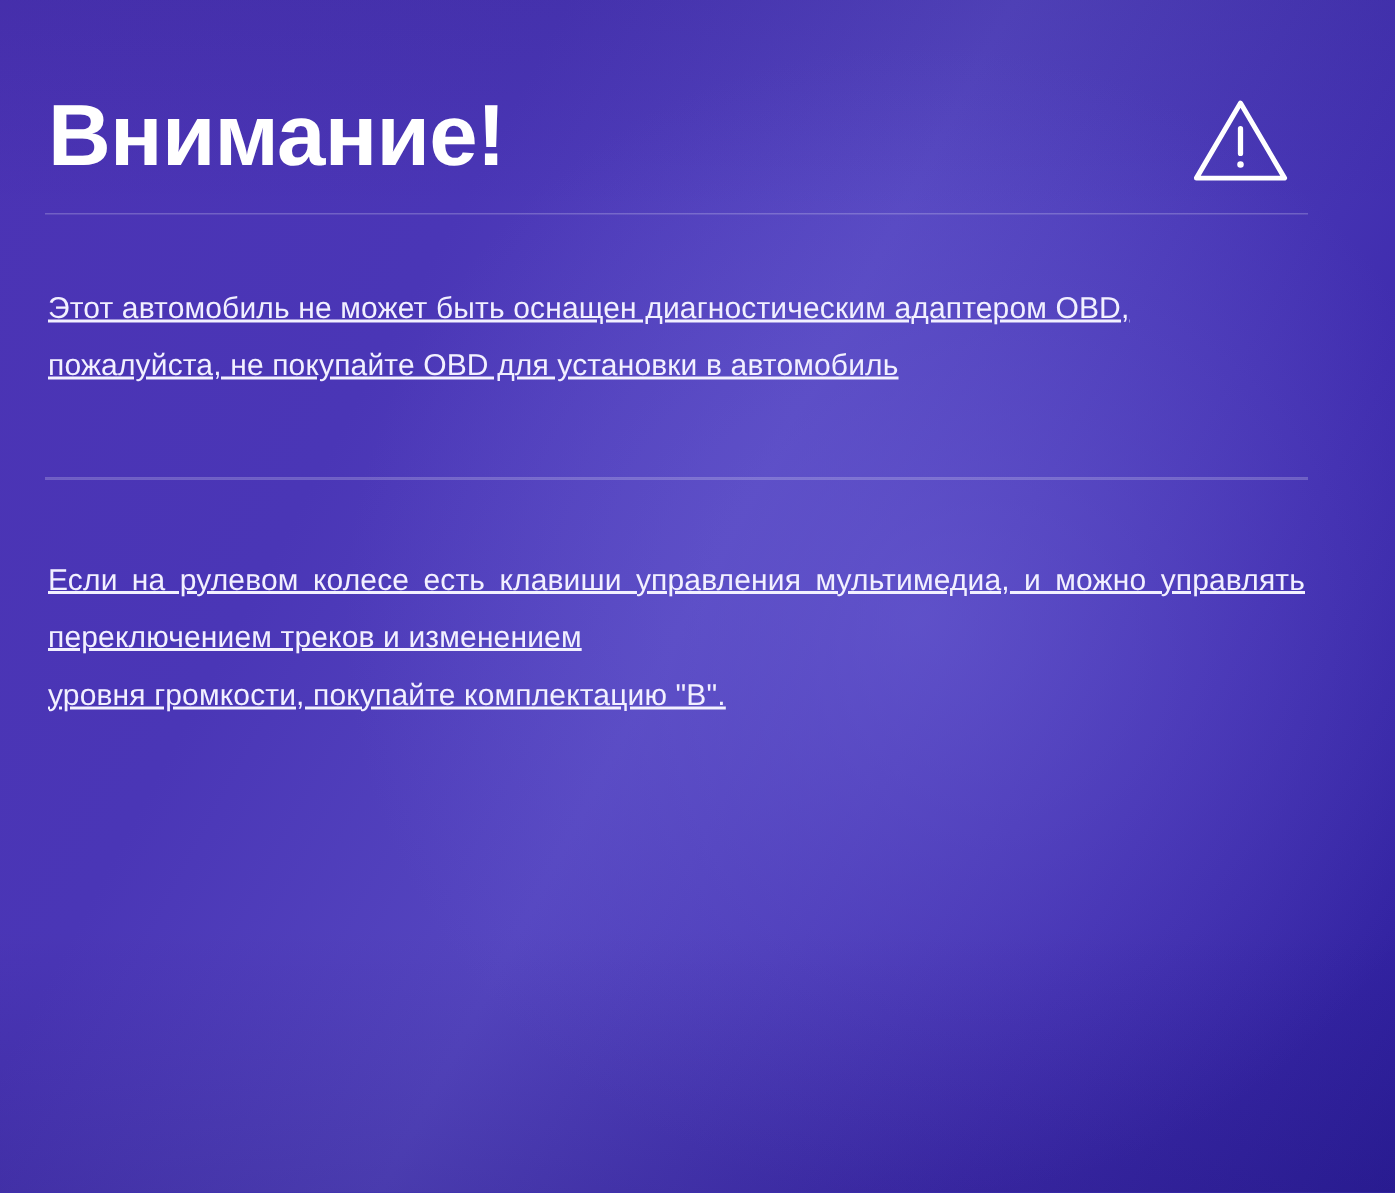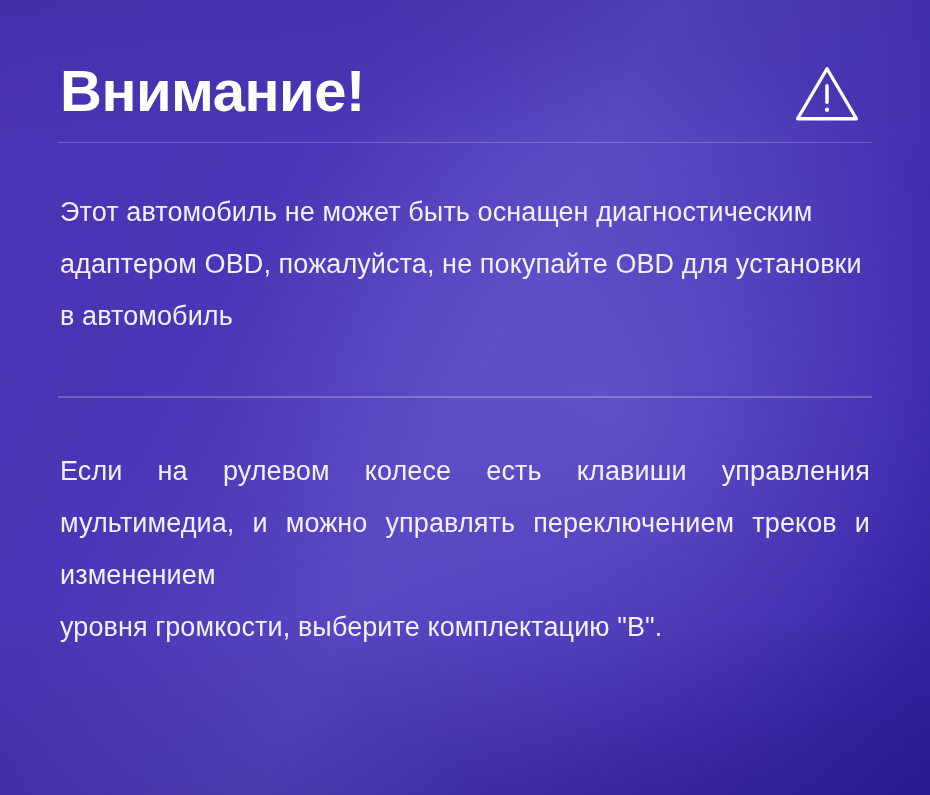--- a/index.html
+++ b/index.html
@@ -16,21 +16,21 @@
 
   .notice-card {
     position: relative;
     width: 930px;
     height: 795px;
     box-sizing: border-box;
     background:
       radial-gradient(circle at 66% 52%, rgba(110, 98, 214, 0.55) 0%, rgba(110, 98, 214, 0.0) 52%),
       linear-gradient(118deg, #4b33b4 0%, #4a36b6 28%, #5546c0 50%, #3f2cae 78%, #2d1f9c 100%);
     color: #ffffff;
-    padding: 46px 56px 0 56px;
+    padding: 46px 56px 0 28px;
   }
 
   
   .notice-card::after {
     content: "";
     position: absolute;
     inset: 0;
     pointer-events: none;
     background:
       linear-gradient(to bottom, rgba(20,10,90,0.10) 0%, rgba(20,10,90,0) 18%),
@@ -73,24 +73,25 @@
   }
 
   .section {
     position: relative;
     z-index: 2;
     padding: 40px 4px 38px 4px;
   }
 
   .section p {
     margin: 0;
-    font-size: 27px;
+    font-size: 20px;
     line-height: 1.92;
     color: #f2f0ff;
     letter-spacing: 0.1px;
+    text-decoration: underline;
   }
 
   .section.s1 { padding-top: 44px; padding-bottom: 54px; }
   .section.s2 { padding-top: 46px; padding-bottom: 56px; }
   .section.s3 { padding-top: 48px; padding-bottom: 40px; text-align: justify; }
   .section.s3 p { text-align: justify; text-justify: inter-word; }
   .section.s3 p.last { text-align: left; }
 
   .spacer { height: 60px; }
 </style>
@@ -115,17 +116,17 @@
     <p>Этот автомобиль не может быть оснащен диагностическим адаптером OBD, пожалуйста, не покупайте OBD для установки в автомобиль</p>
   </div>
 
   <div class="divider"></div>
 
 
   <div class="divider"></div>
 
   <div class="section s3">
     <p>Если на рулевом колесе есть клавиши управления мультимедиа, и можно управлять переключением треков и изменением</p>
-    <p class="last">уровня громкости, выберите комплектацию "В".</p>
+    <p class="last">уровня громкости, покупайте комплектацию "В".</p>
   </div>
 
   <div class="spacer"></div>
 </div>
 
 </body></html>

